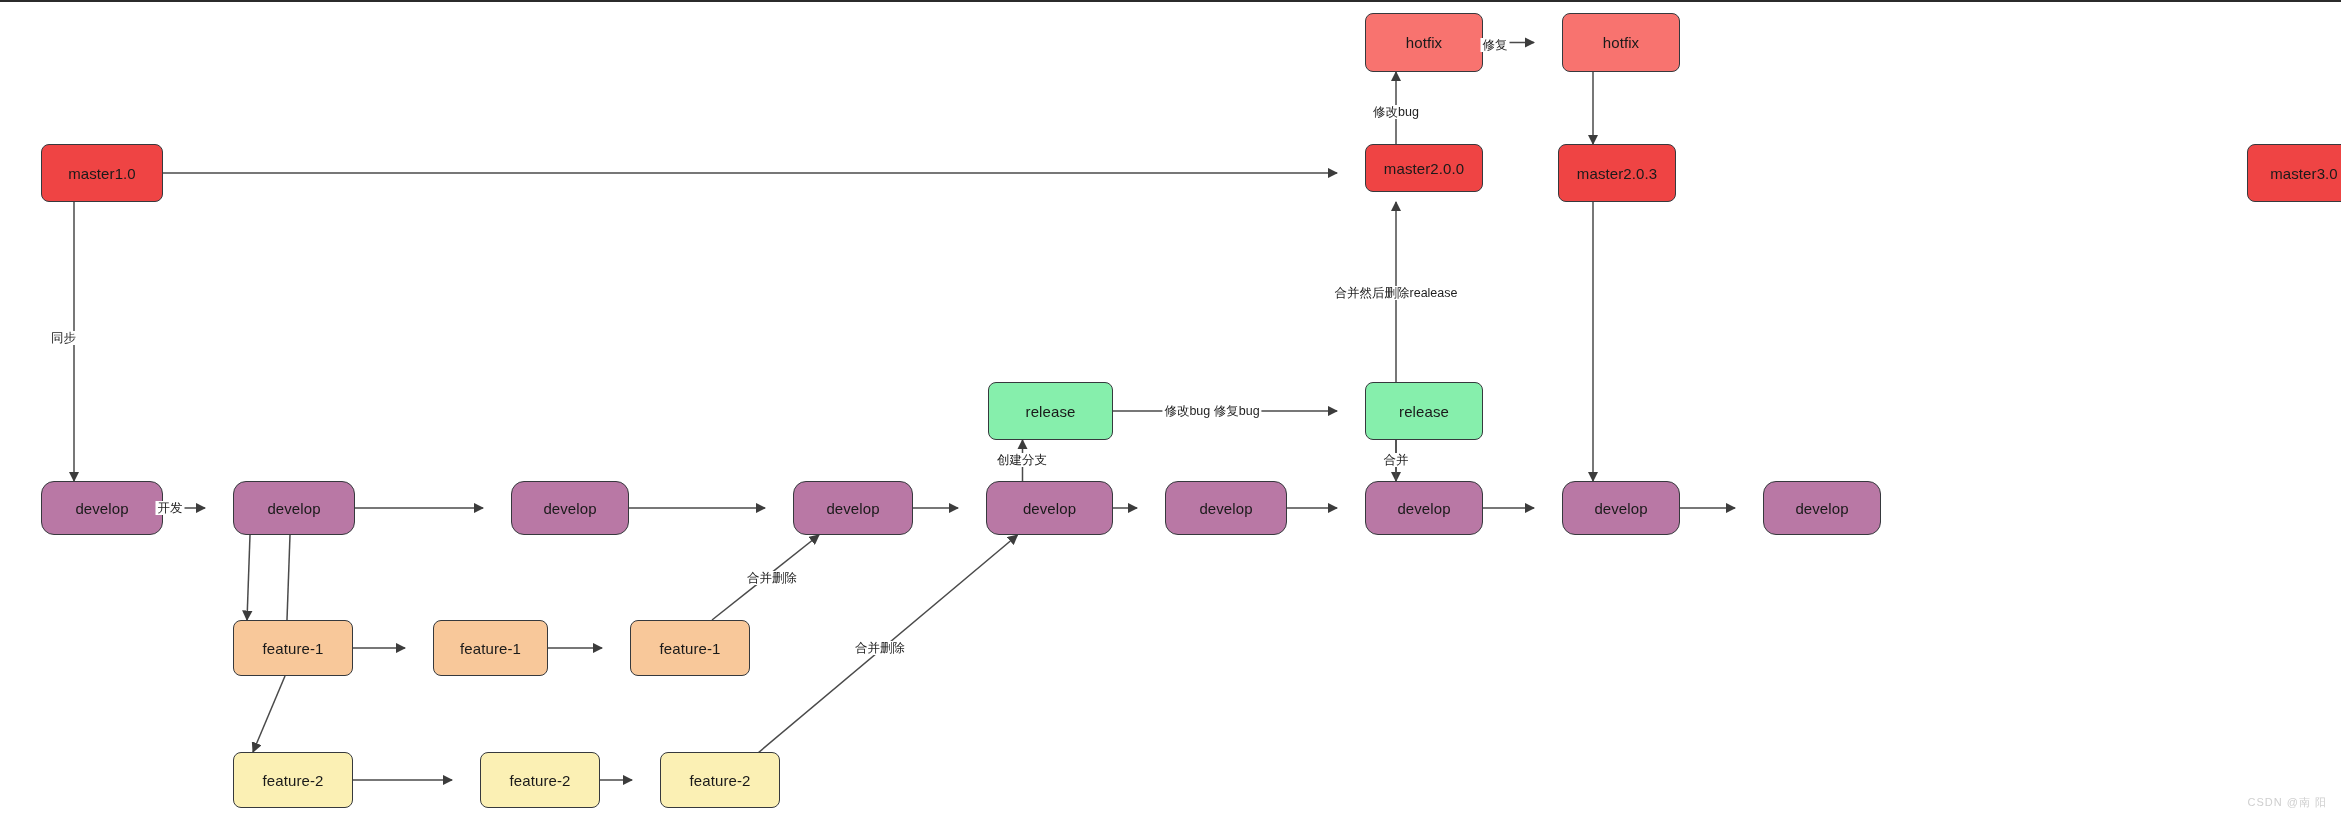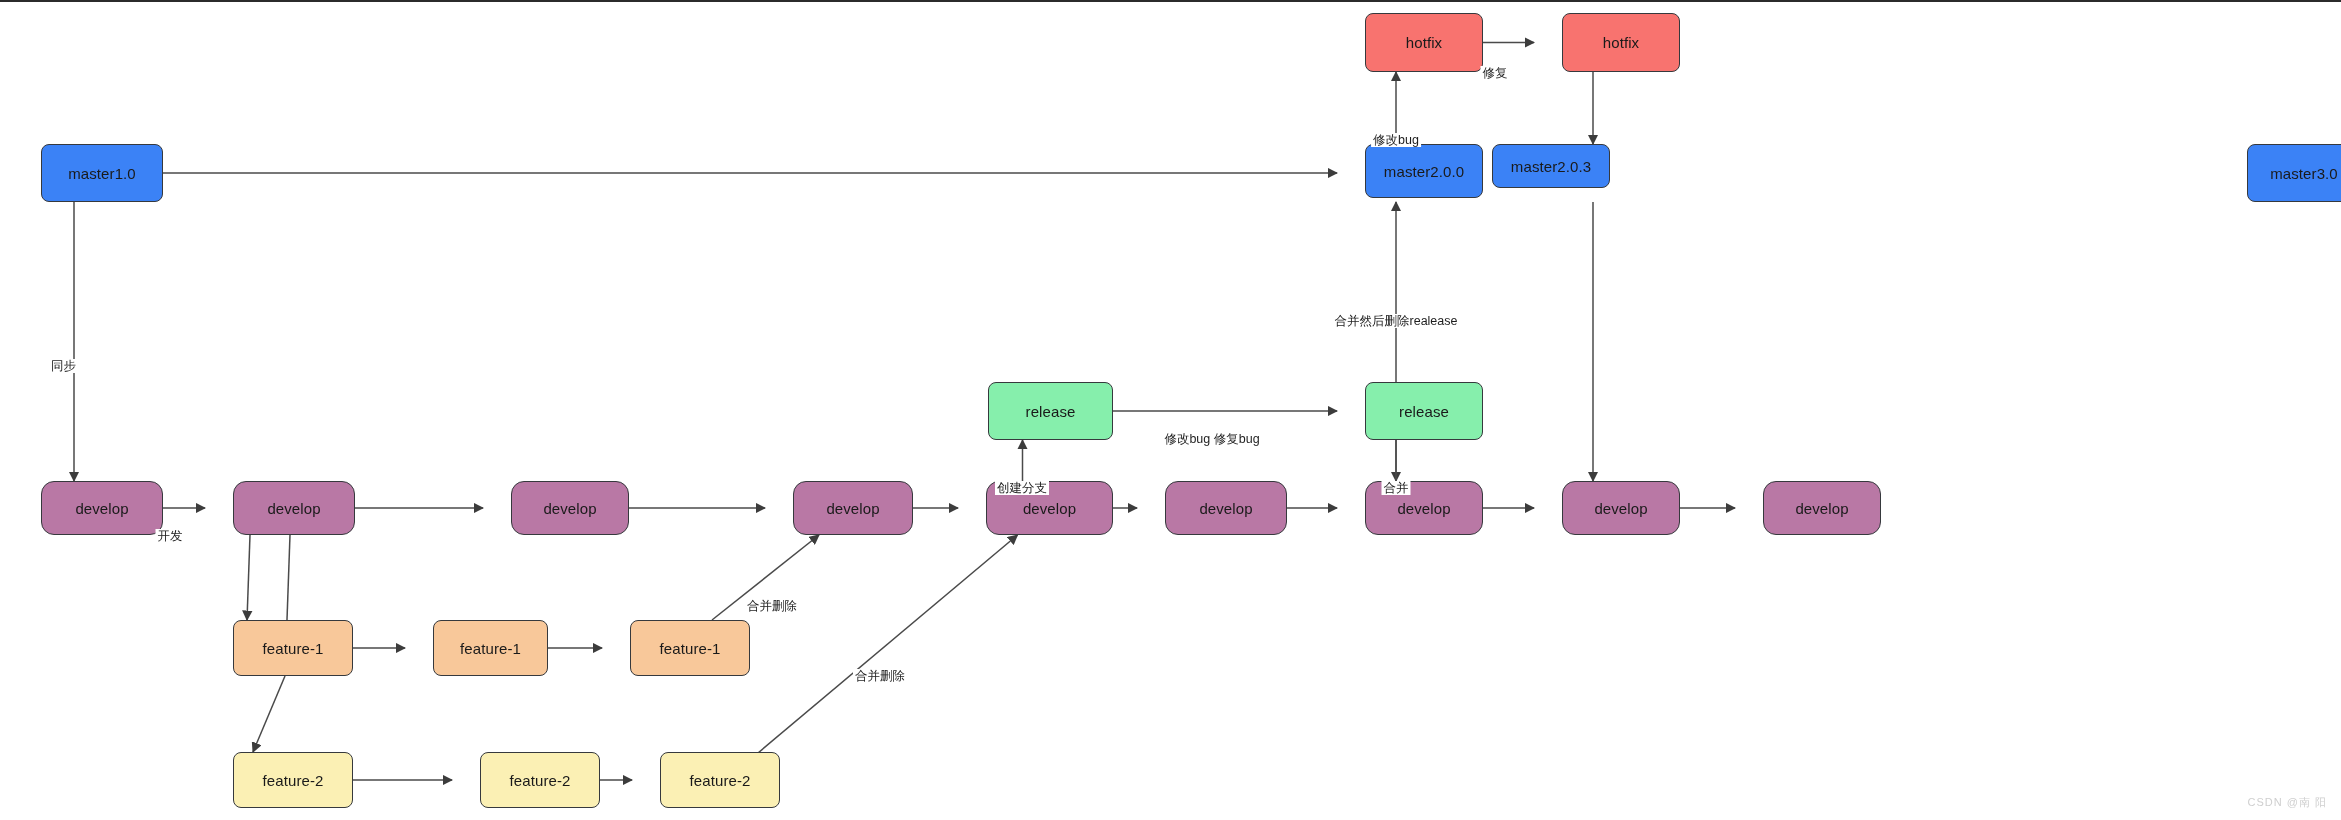--- a/index.html
+++ b/index.html
@@ -32,37 +32,36 @@
     border: 1.4px solid #36393d;
     display: flex;
     align-items: center;
     justify-content: center;
     font-size: 15px;
     color: #1a1a1a;
     letter-spacing: 0.1px;
     z-index: 5;
     margin-left: 28px;
   }
-  .node-master  { background: #3b82f6; }
+  .node-master  { background: #ef4444; }
   .node-develop { background: #b978a5; border-radius: 13px; }
   .node-feature1{ background: #f8c89a; }
   .node-feature2{ background: #fbf0b4; }
   .node-release { background: #86efac; }
   .node-hotfix  { background: #f8736f; }
 
   .edge-label {
     position: absolute;
     font-size: 12.5px;
     color: #1e1e1e;
     background: #ffffff;
     padding: 0 2px;
     white-space: nowrap;
     line-height: 14px;
     z-index: 6;
-    margin-top: 28px;
   }
   .edge-label.center { transform: translate(-50%, -50%); }
 
   #watermark {
     position: absolute;
     right: 14px;
     bottom: 10px;
     font-size: 11px;
     color: #cfcfcf;
     letter-spacing: 1px;
@@ -121,22 +120,22 @@
         <path d="M 1455 42.5 L 1534 42.5" marker-end="url(#arrow)"></path>
         <path d="M 1593 72 L 1593 144" marker-end="url(#arrow)"></path>
         <path d="M 1593 202 L 1593 481" marker-end="url(#arrow)"></path>
       </g>
   </svg>
 
   <div id="nodes-group">
       <div class="node node-hotfix" style="left: 1337px; top: 13px; width: 118px; height: 59px;">hotfix</div>
       <div class="node node-hotfix" style="left: 1534px; top: 13px; width: 118px; height: 59px;">hotfix</div>
       <div class="node node-master" style="left: 13px; top: 144px; width: 122px; height: 58px;">master1.0</div>
-      <div class="node node-master" style="left: 1337px; top: 144px; width: 118px; height: 54px;">master2.0.0</div>
-      <div class="node node-master" style="left: 1464px; top: 144px; width: 118px; height: 44px; text-align: right;">master2.0.3</div>
+      <div class="node node-master" style="left: 1337px; top: 144px; width: 118px; height: 48px;">master2.0.0</div>
+      <div class="node node-master" style="left: 1530px; top: 144px; width: 118px; height: 58px; text-align: right;">master2.0.3</div>
       <div class="node node-master" style="left: 2219px; top: 144px; width: 114px; height: 58px;">master3.0</div>
       <div class="node node-release" style="left: 960px; top: 382px; width: 125px; height: 58px;">release</div>
       <div class="node node-release" style="left: 1337px; top: 382px; width: 118px; height: 58px;">release</div>
       <div class="node node-develop" style="left: 13px; top: 481px; width: 122px; height: 54px;">develop</div>
       <div class="node node-develop" style="left: 205px; top: 481px; width: 122px; height: 54px;">develop</div>
       <div class="node node-develop" style="left: 483px; top: 481px; width: 118px; height: 54px;">develop</div>
       <div class="node node-develop" style="left: 765px; top: 481px; width: 120px; height: 54px;">develop</div>
       <div class="node node-develop" style="left: 958px; top: 481px; width: 127px; height: 54px;">develop</div>
       <div class="node node-develop" style="left: 1137px; top: 481px; width: 122px; height: 54px;">develop</div>
       <div class="node node-develop" style="left: 1337px; top: 481px; width: 118px; height: 54px;">develop</div>

